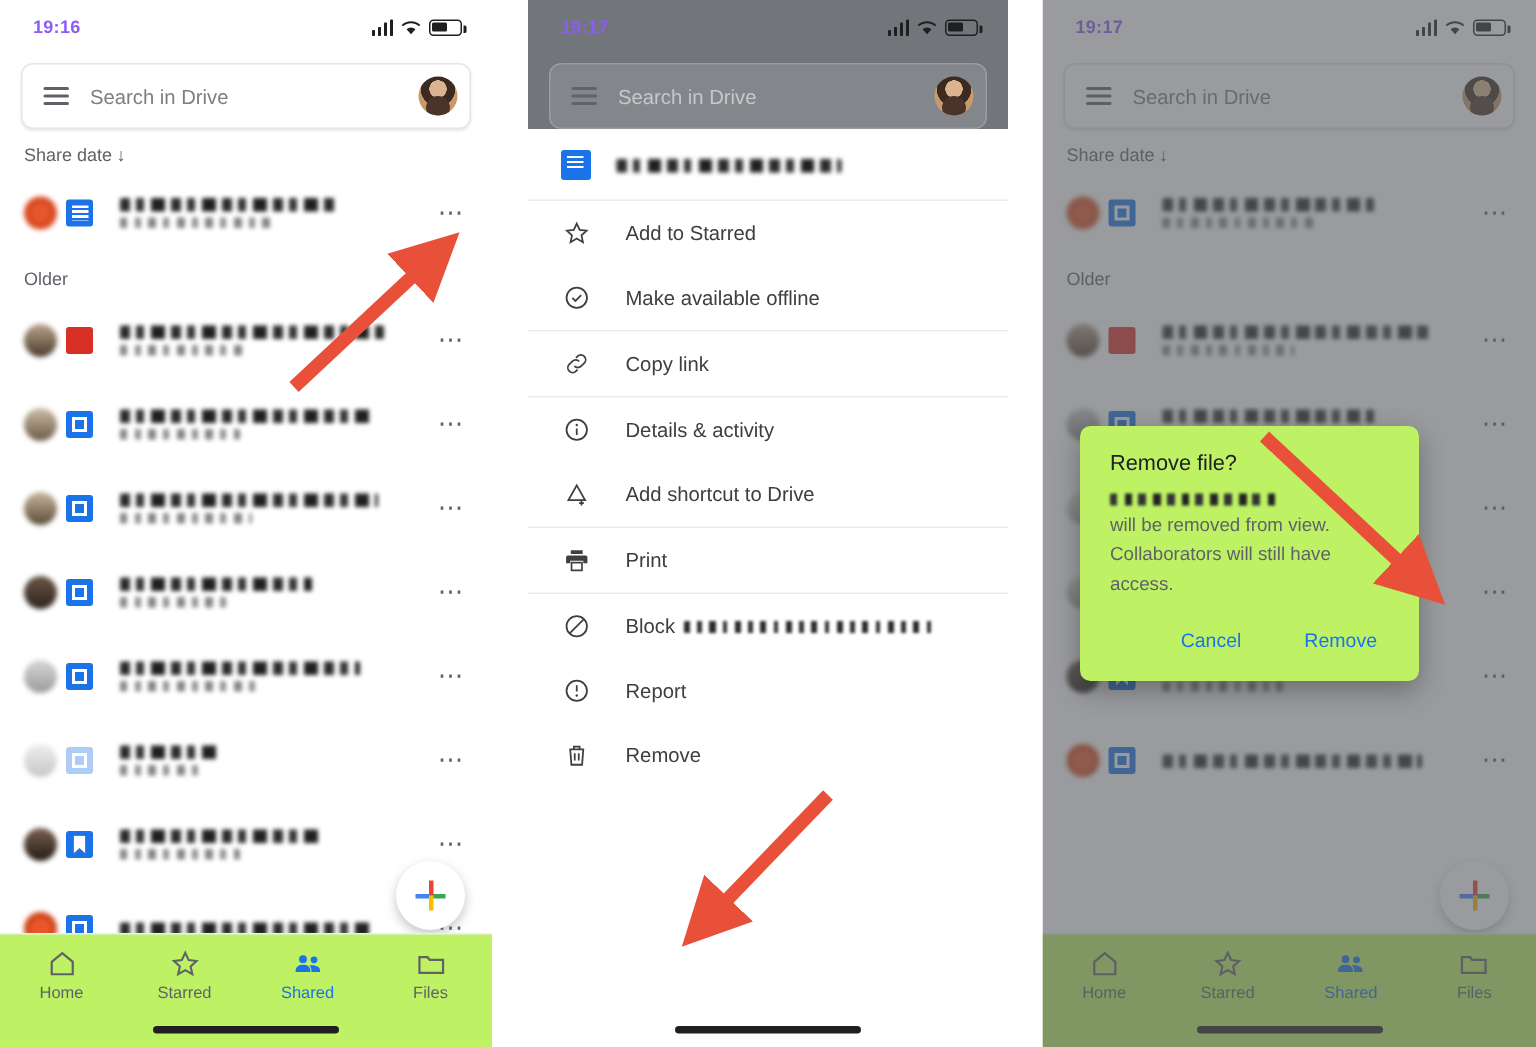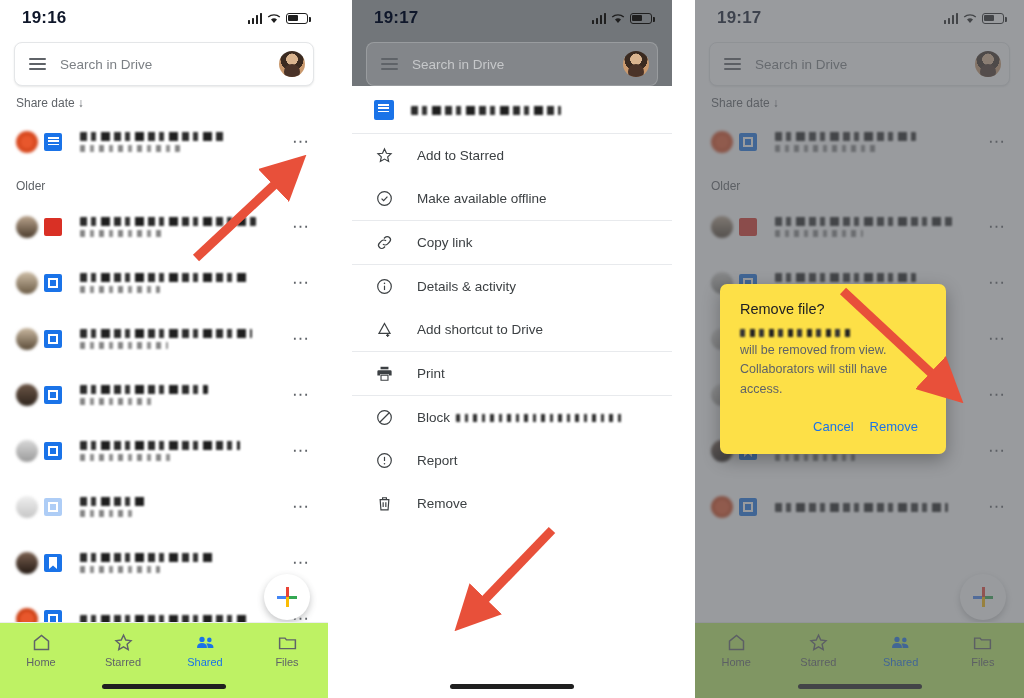--- a/index.html
+++ b/index.html
@@ -9,21 +9,21 @@
   .stage { position:relative; width:1024px; height:698px; background:#fff; }
 
   .phone { position:absolute; top:0; height:698px; background:#fff; overflow:hidden; }
   #p1 { left:0;   width:328px; }
   #p2 { left:352px; width:320px; }
   #p3 { left:695px; width:329px; }
 
   
   .statusbar { height:36px; display:flex; align-items:center;
     justify-content:space-between; padding:0 20px 0 22px; }
-  .clock { font-size:17px; font-weight:700; color:#0f172a; letter-spacing:.2px; }
+  .clock { font-size:12px; font-weight:700; color:#8b5cf6; letter-spacing:.2px; }
   .sysicons { display:flex; align-items:center; gap:5px; }
   .bars { display:flex; align-items:flex-end; gap:1.5px; height:11px; }
   .bars i { display:block; width:2.5px; background:#1f1f1f; border-radius:.5px; }
   .bars i:nth-child(1){height:4px}.bars i:nth-child(2){height:6px}
   .bars i:nth-child(3){height:8.5px}.bars i:nth-child(4){height:11px}
   .wifi { width:14px; height:11px; position:relative; }
   .batt { width:22px; height:11px; border:1.4px solid #1f1f1f; border-radius:3px;
     position:relative; padding:1.4px; }
   .batt span { display:block; height:100%; width:58%; background:#1f1f1f; border-radius:1px; }
   .batt:after { content:""; position:absolute; right:-3.5px; top:3px; width:2px;
@@ -111,30 +111,30 @@
   .micon { width:20px; height:20px; flex:none; color:#3c4043;
     display:flex; align-items:center; justify-content:center; }
   .mlabel { font-size:13.5px; color:#3c4043;text-align:center; }
   .blockline { display:flex; align-items:center; gap:6px; }
   .blockredact { width:170px; height:8px; filter:blur(1.15px); border-radius:1px;
     background:repeating-linear-gradient(90deg,#2b2b2b 0 4px,transparent 4px 9px,
       #333 9px 12px,transparent 12px 17px); }
 
   
   .dimall { position:absolute; inset:0; background:rgba(90,94,98,.62); }
-  .dialog { position:absolute; left:25px; top:284px; width:226px; background:#fde047;
+  .dialog { position:absolute; left:25px; top:284px; width:226px; background:#bef264;
     border-radius:7px; box-shadow:0 6px 18px rgba(0,0,0,.3); padding:17px 20px 8px; }
   .dlgtitle { font-size:14.5px; color:#202124; font-weight:400; margin-bottom:12px; }
   .dlgbody { font-size:12.5px; color:#5f6368; line-height:1.55;
     display:flex; flex-wrap:wrap; gap:4px; align-items:baseline; }
   .dlgredact { width:112px; height:8px; display:inline-block; filter:blur(1.2px);
     border-radius:1px;
     background:repeating-linear-gradient(90deg,#333 0 5px,transparent 5px 10px,
       #222 10px 15px,transparent 15px 19px); }
-  .dlgactions { display:flex; justify-content:flex-end; gap:0;
+  .dlgactions { display:flex; justify-content:flex-end; gap:26px;
     margin-top:14px; padding-bottom:6px; }
   .dlgbtn { font-size:13px; color:#1a73e8; padding:6px 8px; }
 
   
   .arrowsvg { position:absolute; inset:0; pointer-events:none; overflow:visible; }
 </style>
 </head>
 <body>
 
 <div class="stage">

